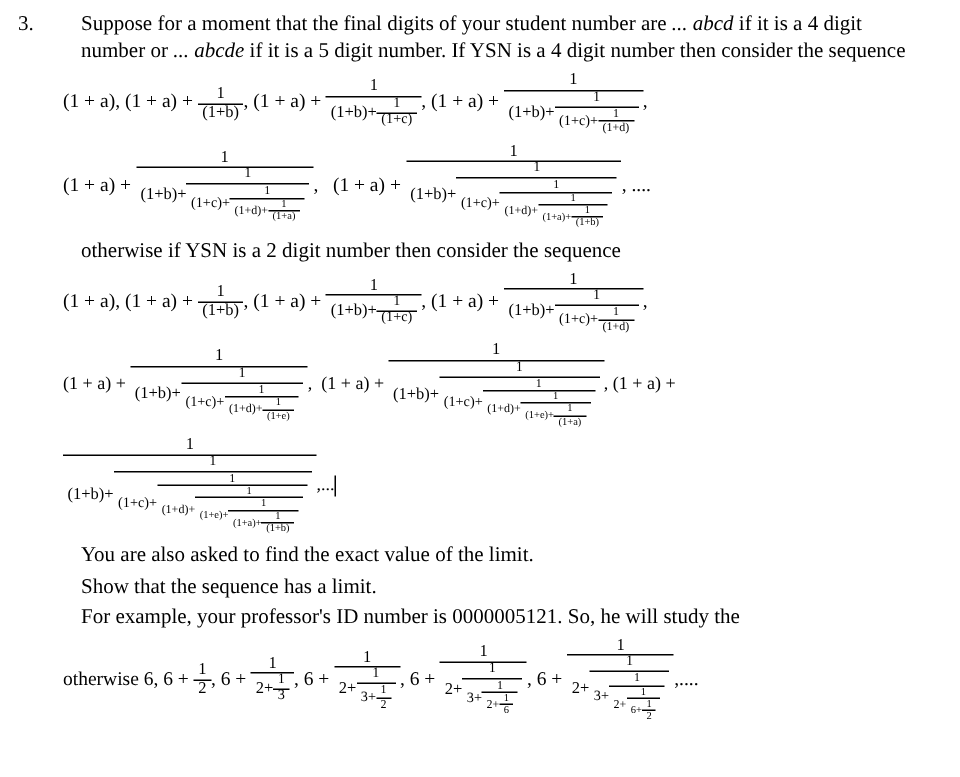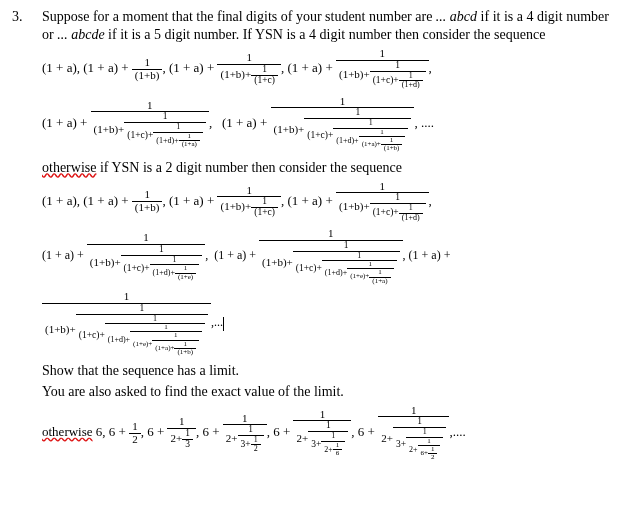--- a/index.html
+++ b/index.html
@@ -1,22 +1,22 @@
 <!DOCTYPE html>
 <html><head>
 <meta charset="utf-8">
 <style>
 html,body{margin:0;padding:0;background:#fff;color:#000;font-family:"Times New Roman",serif;font-size:14px;width:640px}
 .page{padding:8px 20px 8px 12px;line-height:1.3}
 .qrow{display:flex;gap:12px}
 .qnum{min-width:18px}
 .body{flex:1}
-.p{margin:0 0 2px}
+.p{margin:0 12px 2px}
 .it{font-style:italic}
-.redw{text-decoration:underline;text-decoration-style:wavy;text-decoration-color:#d11}
+.redw{text-decoration-style:wavy;text-decoration-color:#d11}
 .seq{font-size:13px;margin:4px 0 6px;white-space:nowrap}
 .seq2{font-size:12px}
 .frac{display:inline-block;vertical-align:middle;text-align:center}
 .frac .n{display:block;border-bottom:1px solid #000;padding:0 3px;line-height:1.05}
 .frac .d{display:block;padding:0 3px;line-height:1.05}
 .sm1{font-size:11px}
 .sm2{font-size:9.5px}
 .sm3{font-size:8px}
 .sm4{font-size:7px}
 .cursor{display:inline-block;width:1px;height:14px;background:#000;vertical-align:middle}
@@ -56,22 +56,23 @@
 
 <div class="seq seq2">
 <span>(1 + a) + </span><span class="frac"><span class="n sm1">1</span><span class="d sm1">(1+b)+<span class="frac"><span class="n sm2">1</span><span class="d sm2">(1+c)+<span class="frac"><span class="n sm3">1</span><span class="d sm3">(1+d)+<span class="frac"><span class="n sm4">1</span><span class="d sm4">(1+e)</span></span></span></span></span></span></span></span>,&nbsp;
 <span>(1 + a) + </span><span class="frac"><span class="n sm1">1</span><span class="d sm1">(1+b)+<span class="frac"><span class="n sm2">1</span><span class="d sm2">(1+c)+<span class="frac"><span class="n sm3">1</span><span class="d sm3">(1+d)+<span class="frac"><span class="n sm4">1</span><span class="d sm4">(1+e)+<span class="frac"><span class="n sm4">1</span><span class="d sm4">(1+a)</span></span></span></span></span></span></span></span></span></span>, <span>(1 + a) + </span>
 </div>
 
 <div class="seq seq2">
 <span class="frac"><span class="n sm1">1</span><span class="d sm1">(1+b)+<span class="frac"><span class="n sm2">1</span><span class="d sm2">(1+c)+<span class="frac"><span class="n sm3">1</span><span class="d sm3">(1+d)+<span class="frac"><span class="n sm4">1</span><span class="d sm4">(1+e)+<span class="frac"><span class="n sm4">1</span><span class="d sm4">(1+a)+<span class="frac"><span class="n sm4">1</span><span class="d sm4">(1+b)</span></span></span></span></span></span></span></span></span></span></span></span>,...<span class="cursor"></span>
 </div>
 
+<p class="p">You are also asked to find the exact value of the limit.</p>
 <p class="p">Show that the sequence has a limit.</p>
-<p class="p">You are also asked to find the exact value of the limit.</p>
+<p class="p">For example, your professor's ID number is 0000005121. So, he will study the</p>
 
 <div class="seq">
 <span class="redw">otherwise</span><span> 6,  6 + </span><span class="frac"><span class="n sm1">1</span><span class="d sm1">2</span></span>,
 <span>6 + </span><span class="frac"><span class="n sm1">1</span><span class="d sm1">2+<span class="frac"><span class="n sm2">1</span><span class="d sm2">3</span></span></span></span>,
 <span>6 + </span><span class="frac"><span class="n sm1">1</span><span class="d sm1">2+<span class="frac"><span class="n sm2">1</span><span class="d sm2">3+<span class="frac"><span class="n sm3">1</span><span class="d sm3">2</span></span></span></span></span></span>,
 <span>6 + </span><span class="frac"><span class="n sm1">1</span><span class="d sm1">2+<span class="frac"><span class="n sm2">1</span><span class="d sm2">3+<span class="frac"><span class="n sm3">1</span><span class="d sm3">2+<span class="frac"><span class="n sm4">1</span><span class="d sm4">6</span></span></span></span></span></span></span></span>,
 <span>6 + </span><span class="frac"><span class="n sm1">1</span><span class="d sm1">2+<span class="frac"><span class="n sm2">1</span><span class="d sm2">3+<span class="frac"><span class="n sm3">1</span><span class="d sm3">2+<span class="frac"><span class="n sm4">1</span><span class="d sm4">6+<span class="frac"><span class="n sm4">1</span><span class="d sm4">2</span></span></span></span></span></span></span></span></span></span>,....
 </div>
 
 </div>

